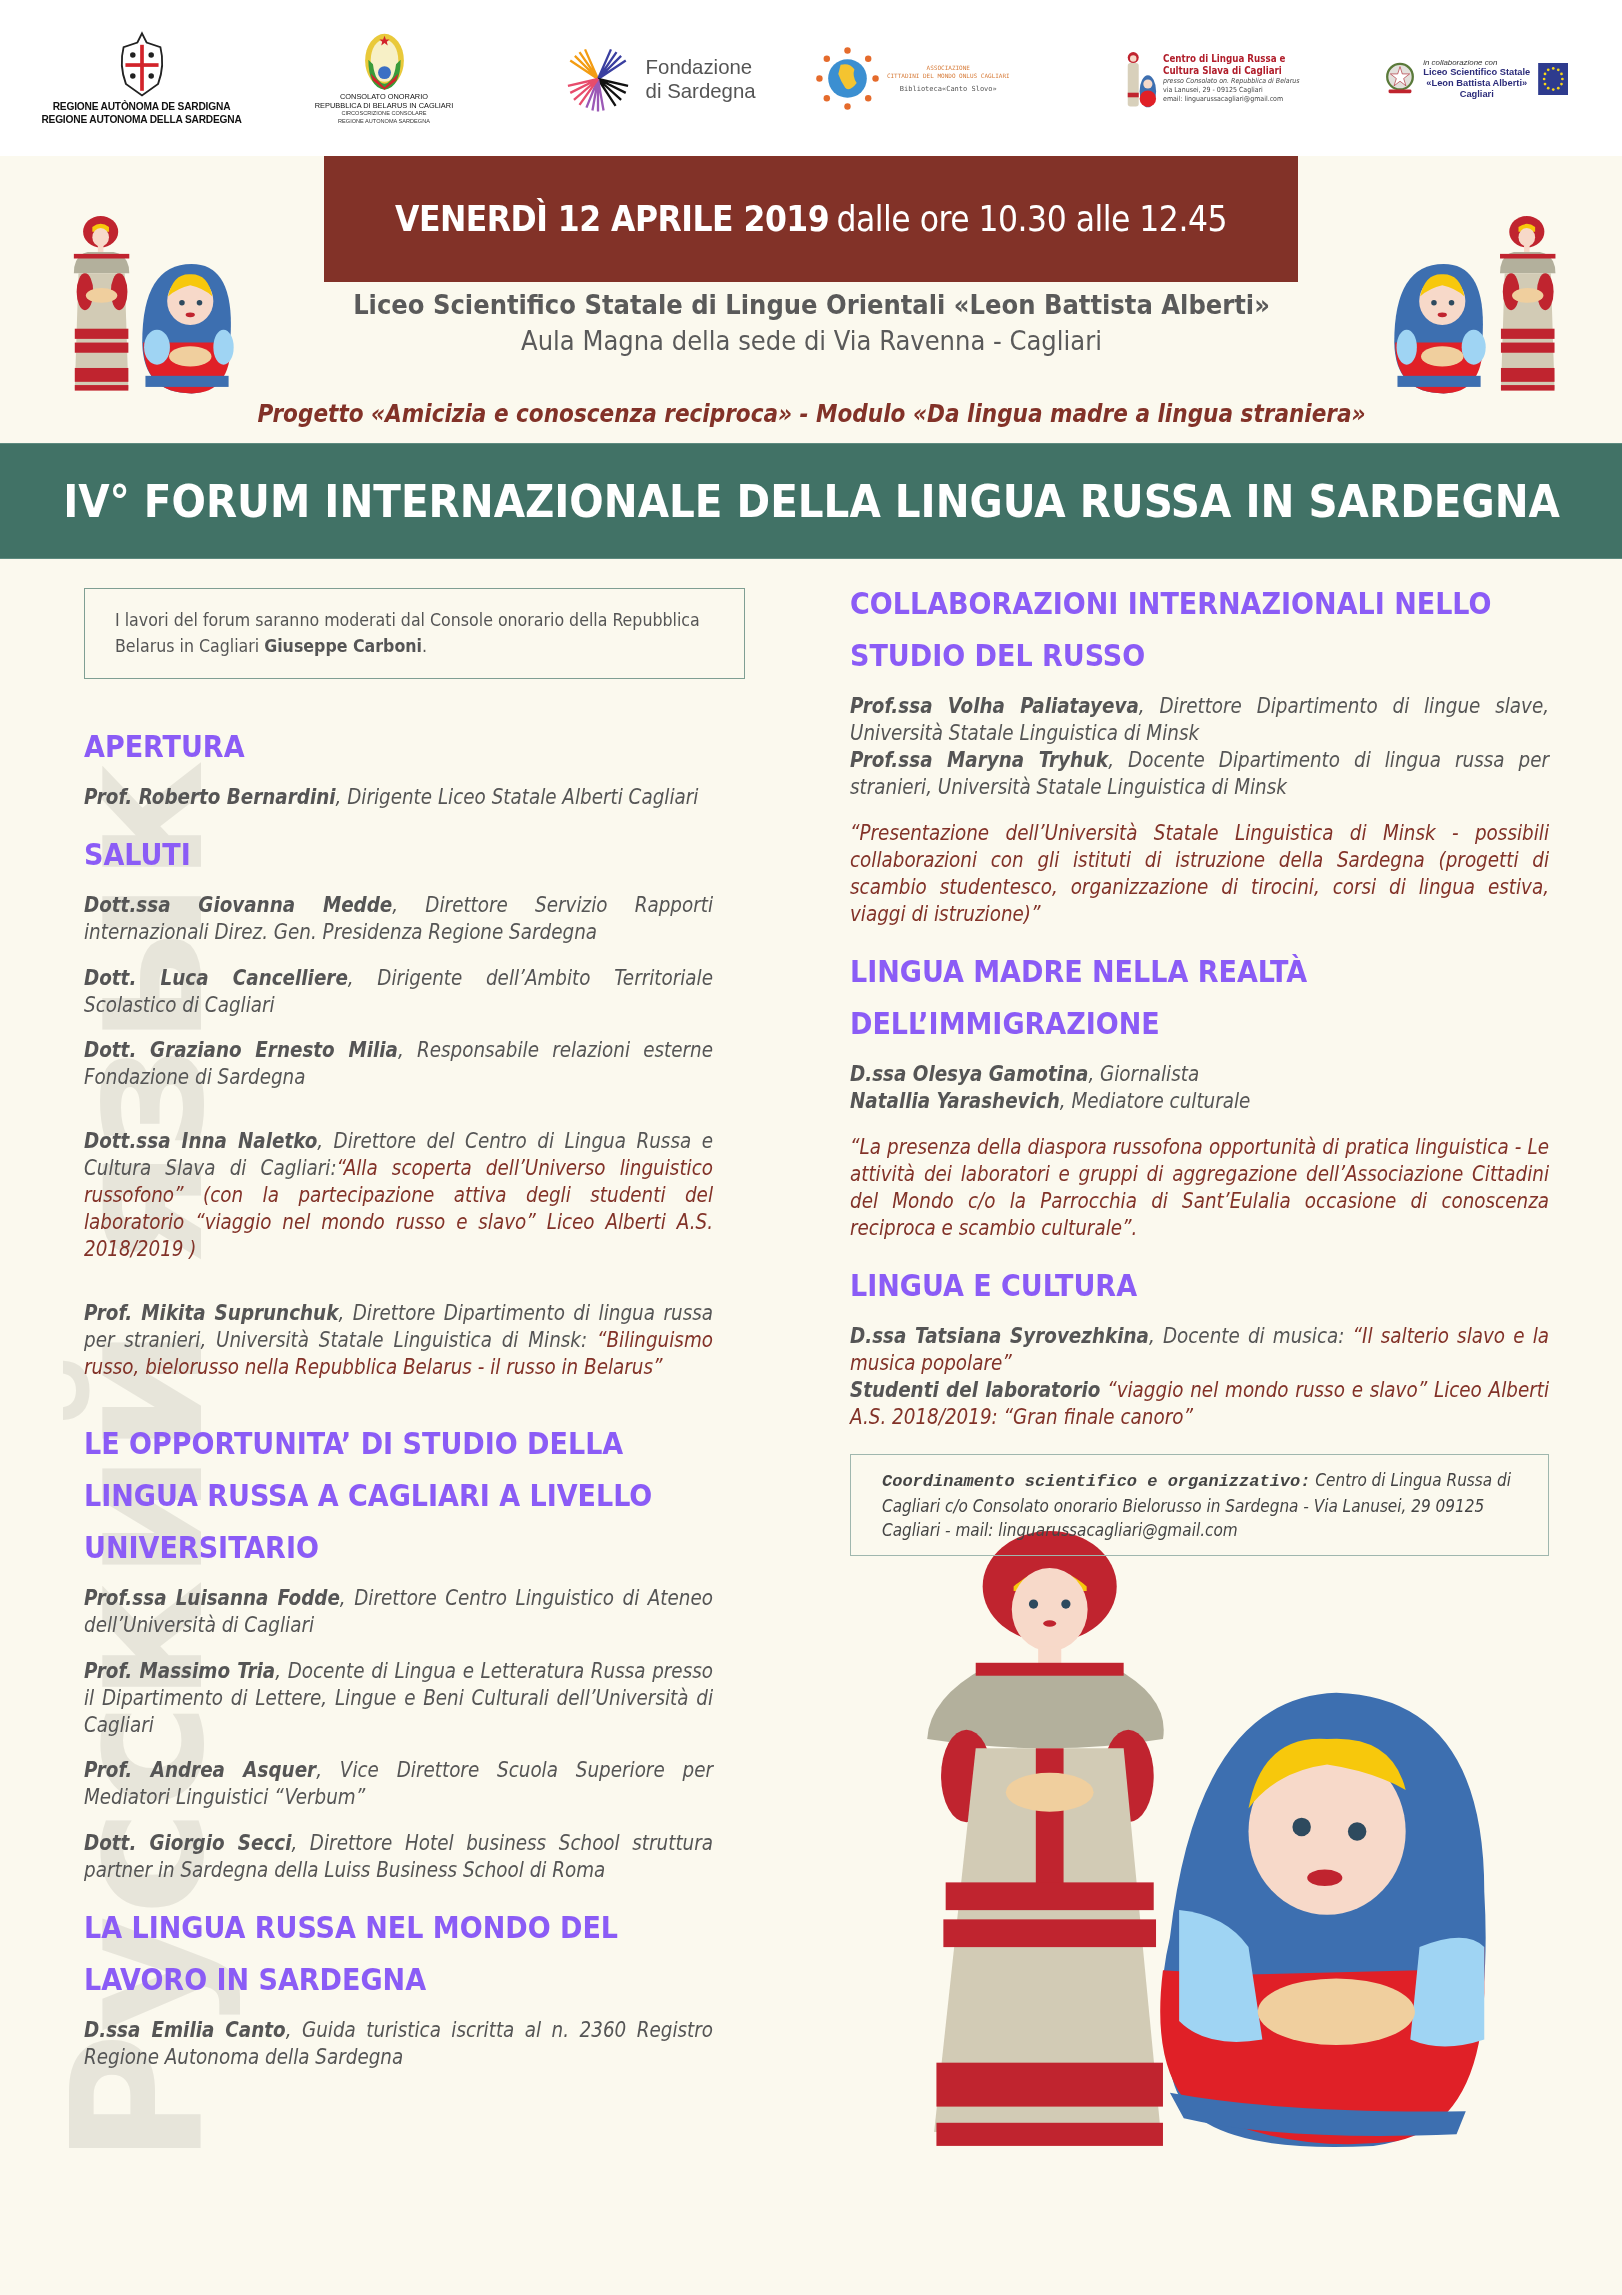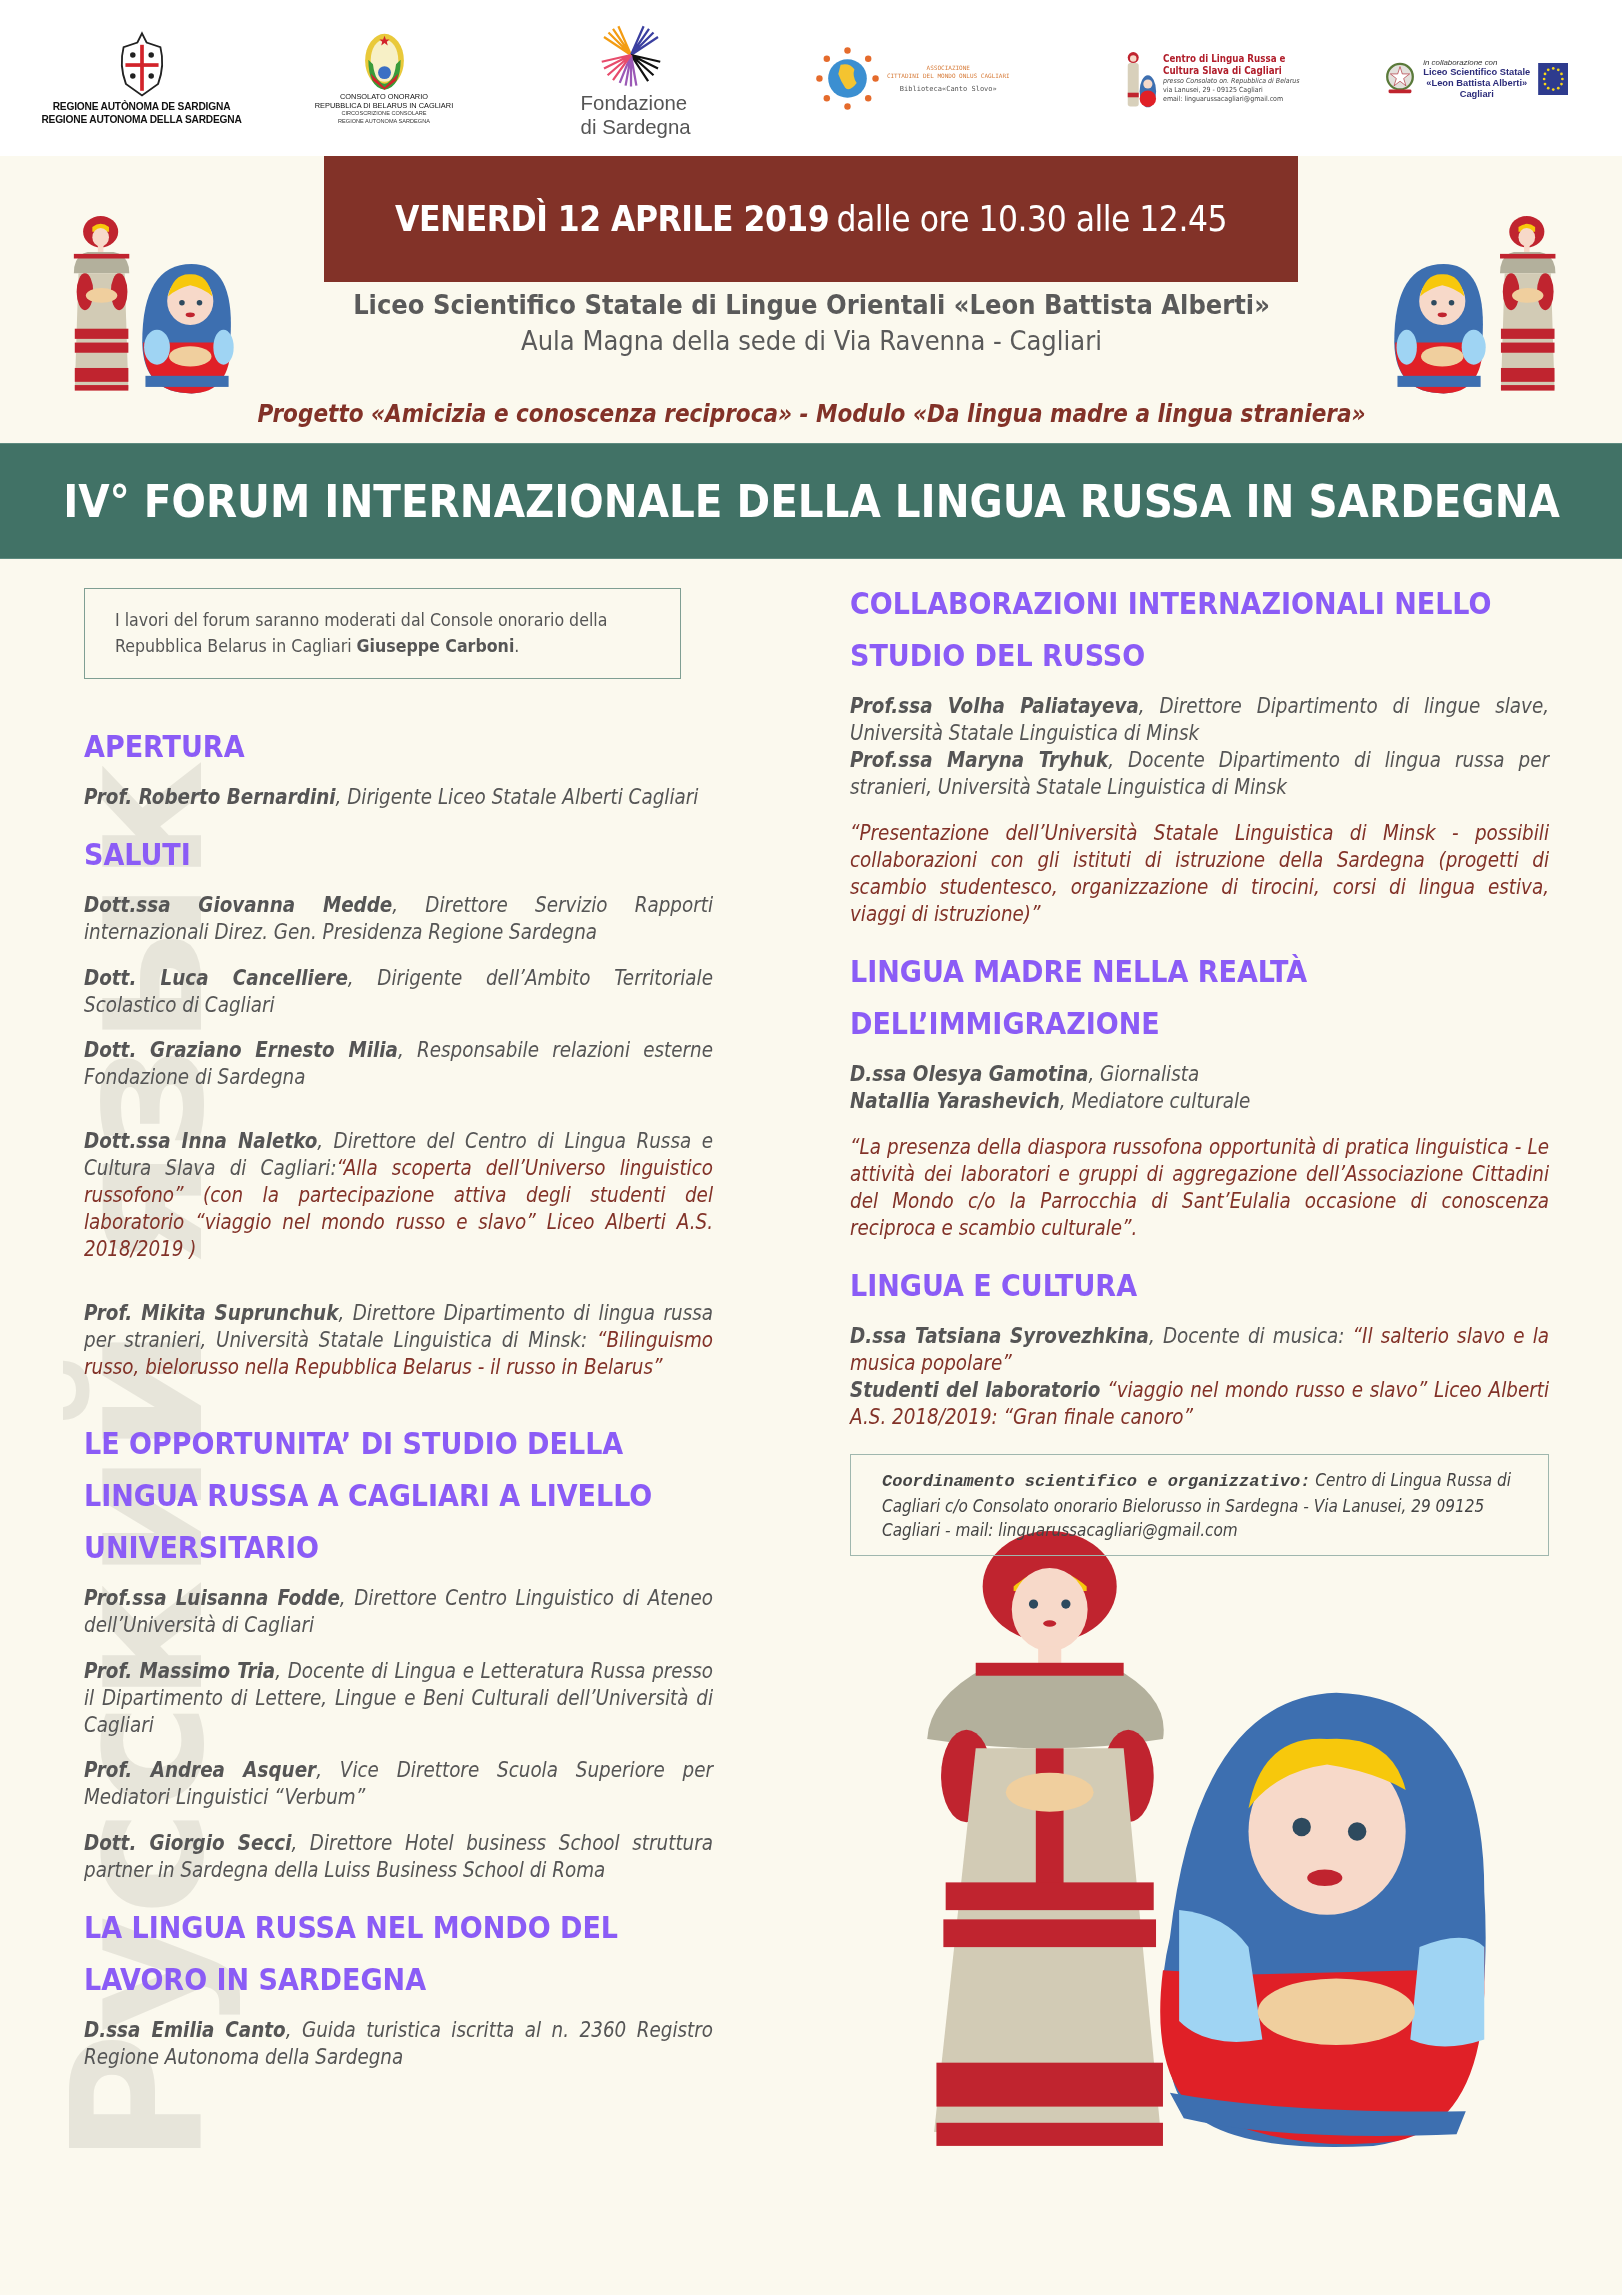--- a/index.html
+++ b/index.html
@@ -1,21 +1,21 @@
 <!DOCTYPE html>
 <html style="font-size:7.4px"><head>
 <meta charset="utf-8">
 <style>
   html, body { margin:0; padding:0; }
   body { width:1623px; height:2295px; position:relative; overflow:hidden; background:#fbf9ee; font-family:"DejaVu Sans Condensed","DejaVu Sans","Liberation Sans",sans-serif; color:#555; }
   .logo-strip { position:absolute; left:0; top:0; width:1623px; height:156px; background:#ffffff; }
   .logo { position:absolute; top:18.5px; height:120px; display:flex; flex-direction:column; align-items:center; justify-content:center; }
   .logo-sardegna { left:28px; width:227px; }
   .logo-belarus { left:287px; width:194px; }
-  .logo-fondazione { left:510px; width:241px; flex-direction:column; }
+  .logo-fondazione { left:538px; width:241px; flex-direction:row; }
   .logo-cittadini { left:796px; width:231px; flex-direction:row; }
   .logo-centro { left:1073px; width:278px; flex-direction:row; align-items:center; }
   .logo-liceo { left:1351px; width:250px; flex-direction:row; }
   .sl-name { font-family:"Liberation Sans",sans-serif; font-weight:bold; font-size:10.2px; color:#111; text-align:center; line-height:13px; letter-spacing:-0.2px; }
   .bl-name { font-family:"Liberation Sans",sans-serif; font-size:7.4px; color:#111; text-align:center; line-height:9.3px; }
   .bl-sub { font-family:"Liberation Sans",sans-serif; font-size:5.6px; color:#333; text-align:center; line-height:7.4px; }
   .fond-text { font-family:"Liberation Sans",sans-serif; font-size:20.4px; color:#555; line-height:24px; margin-left:10.2px; }
   .citt-text { font-family:"DejaVu Sans Mono",monospace; font-size:6px; color:#d77c3a; text-align:center; line-height:8.3px; }
   .citt-bib { font-family:"DejaVu Sans Mono",monospace; font-size:7px; color:#555; margin-top:4.6px; text-align:center; }
   .centro-title { font-family:"DejaVu Sans Condensed","DejaVu Sans",sans-serif; font-weight:bold; font-size:9.7px; color:#b11e2b; line-height:12px; }
@@ -33,21 +33,21 @@
 
   .title-banner { position:absolute; left:0; top:443px; width:1623px; height:116px; background:#417266; display:flex; align-items:center; justify-content:center; border-top:1.9px solid #5d8a7f; border-bottom:1.9px solid #5d8a7f; box-sizing:border-box; }
   .title-text { color:#fff; font-weight:bold; font-size:45px; letter-spacing:0px; }
 
   .watermark { position:absolute; left:-717px; top:1365px; width:1712px; height:194px; transform:rotate(-90deg); transform-origin:center center; font-family:"DejaVu Sans",sans-serif; font-weight:bold; font-size:180px; color:#e7e5da; white-space:nowrap; text-align:center; line-height:194px; z-index:0; }
 
   .content { position:absolute; z-index:1; }
   .col-left { left:84px; top:588px; width:629px; }
   .col-right { left:850px; top:578px; width:699px; }
 
-  .moderator-box { border:0.9px solid #7f9f93; padding:17.6px 18.5px 19.4px 30px; margin-bottom:42px; width:597px; box-sizing:border-box; font-size:17.6px; line-height:26px; color:#555; }
+  .moderator-box { border:0.9px solid #7f9f93; padding:17.6px 18.5px 19.4px 30px; margin-bottom:42px; width:661px; box-sizing:border-box; font-size:17.6px; line-height:26px; color:#555; }
   .moderator-box b { color:#555; }
   .sec-title { color:#8b5cf6; font-weight:bold; font-size:30px; line-height:52px; margin:0 0 11px 0; }
   .entry { font-style:italic; font-size:20.4px; line-height:27px; color:#555; text-align:justify; margin-bottom:18.5px; }
   .entry .name { font-weight:bold; }
   .entry .quote { color:#823228; }
   .entry.tight { margin-bottom:0; }
   .gap { height:18.5px; }
   .coord-box { border:0.9px solid #9fb7ae; padding:13px 18.5px 13px 31px; font-style:italic; font-size:17px; line-height:24px; color:#444; margin-top:23px; width:699px; box-sizing:border-box; }
   .coord-box .name { font-weight:bold;font-family:Liberation Mono, monospace; }
 

